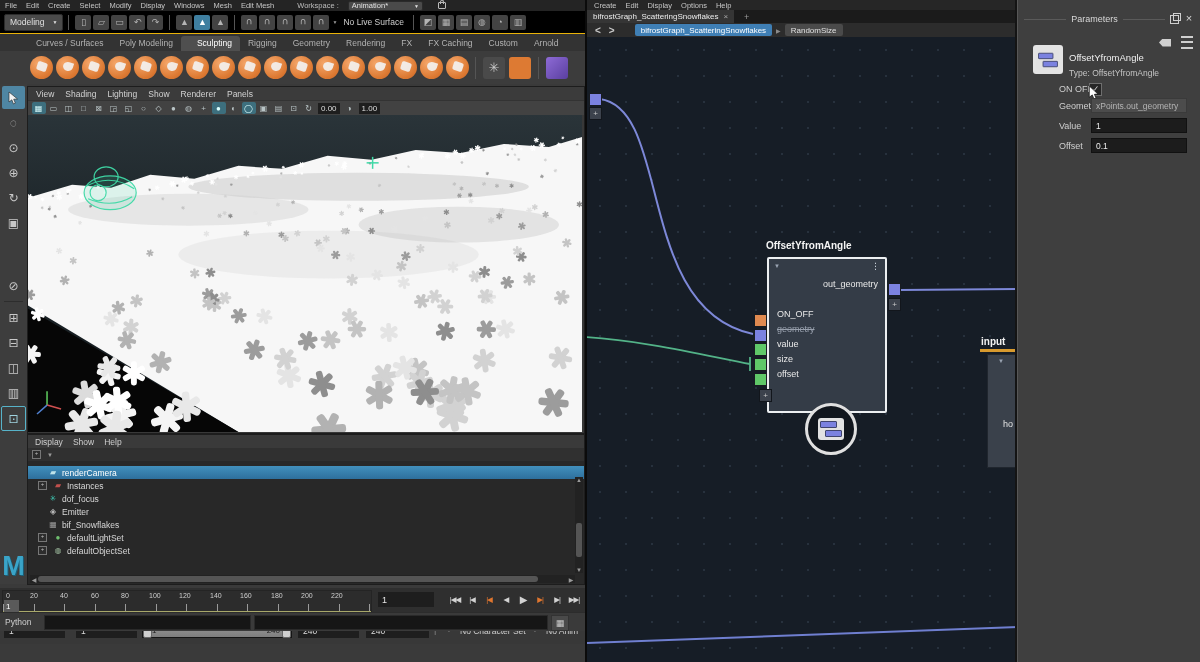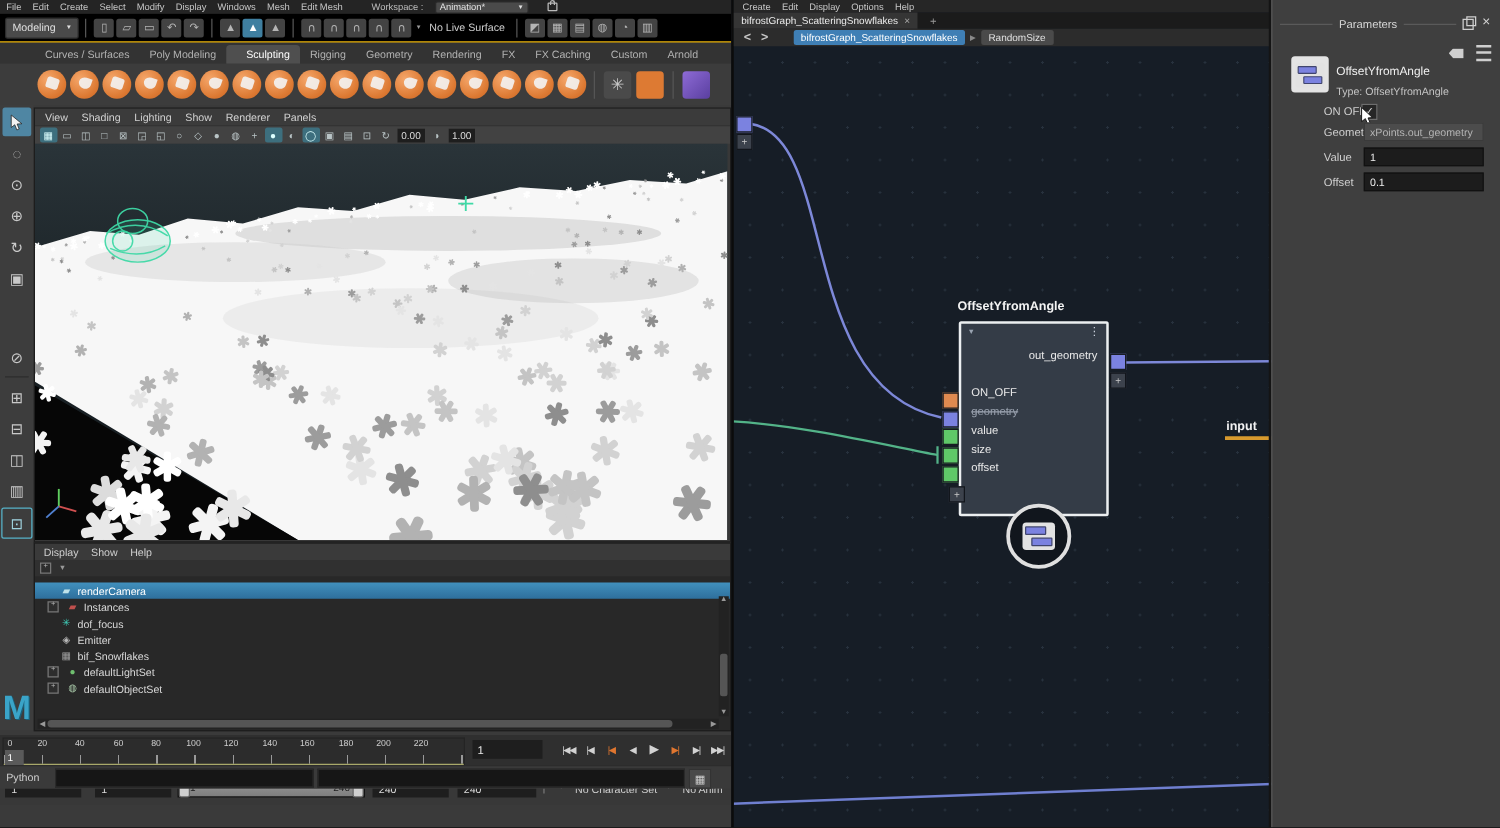--- a/index.html
+++ b/index.html
@@ -752,20 +752,24 @@
       <div class="gplus" style="left:172px;top:352px;">+</div>
       <div class="gport" style="left:301px;top:246px;background:#7b82e0;"></div>
       <div class="gplus" style="left:301px;top:261px;">+</div>
 
       <div id="node-badge">
         <div class="bifico"></div>
       </div>
 
       <div id="inode-title">input</div>
       <div id="inode-bar"></div>
+      <div id="inode-body">
+        <span class="dn">▼</span>
+        <span class="ptxt">ho</span>
+      </div>
     </div>
   </div>
 
   <div id="p-strip"></div>
   <div id="params">
 
     <div id="p-titlerow">
       <div class="dashline"></div>
       <span id="p-title">Parameters</span>
       <div class="dashline"></div>

